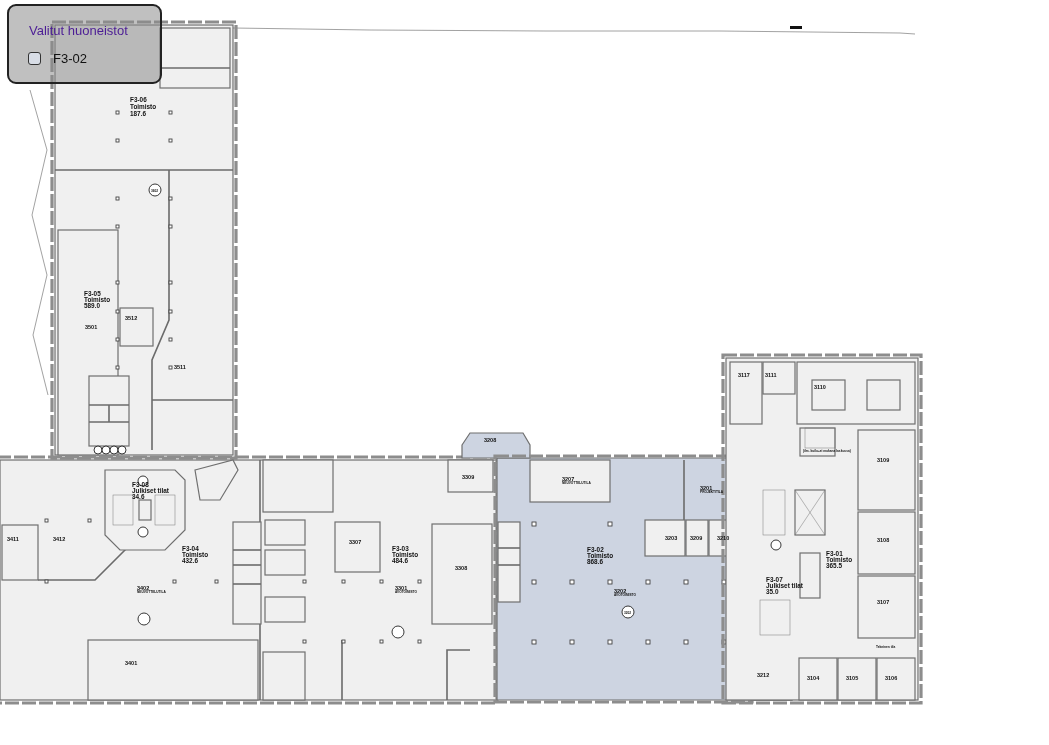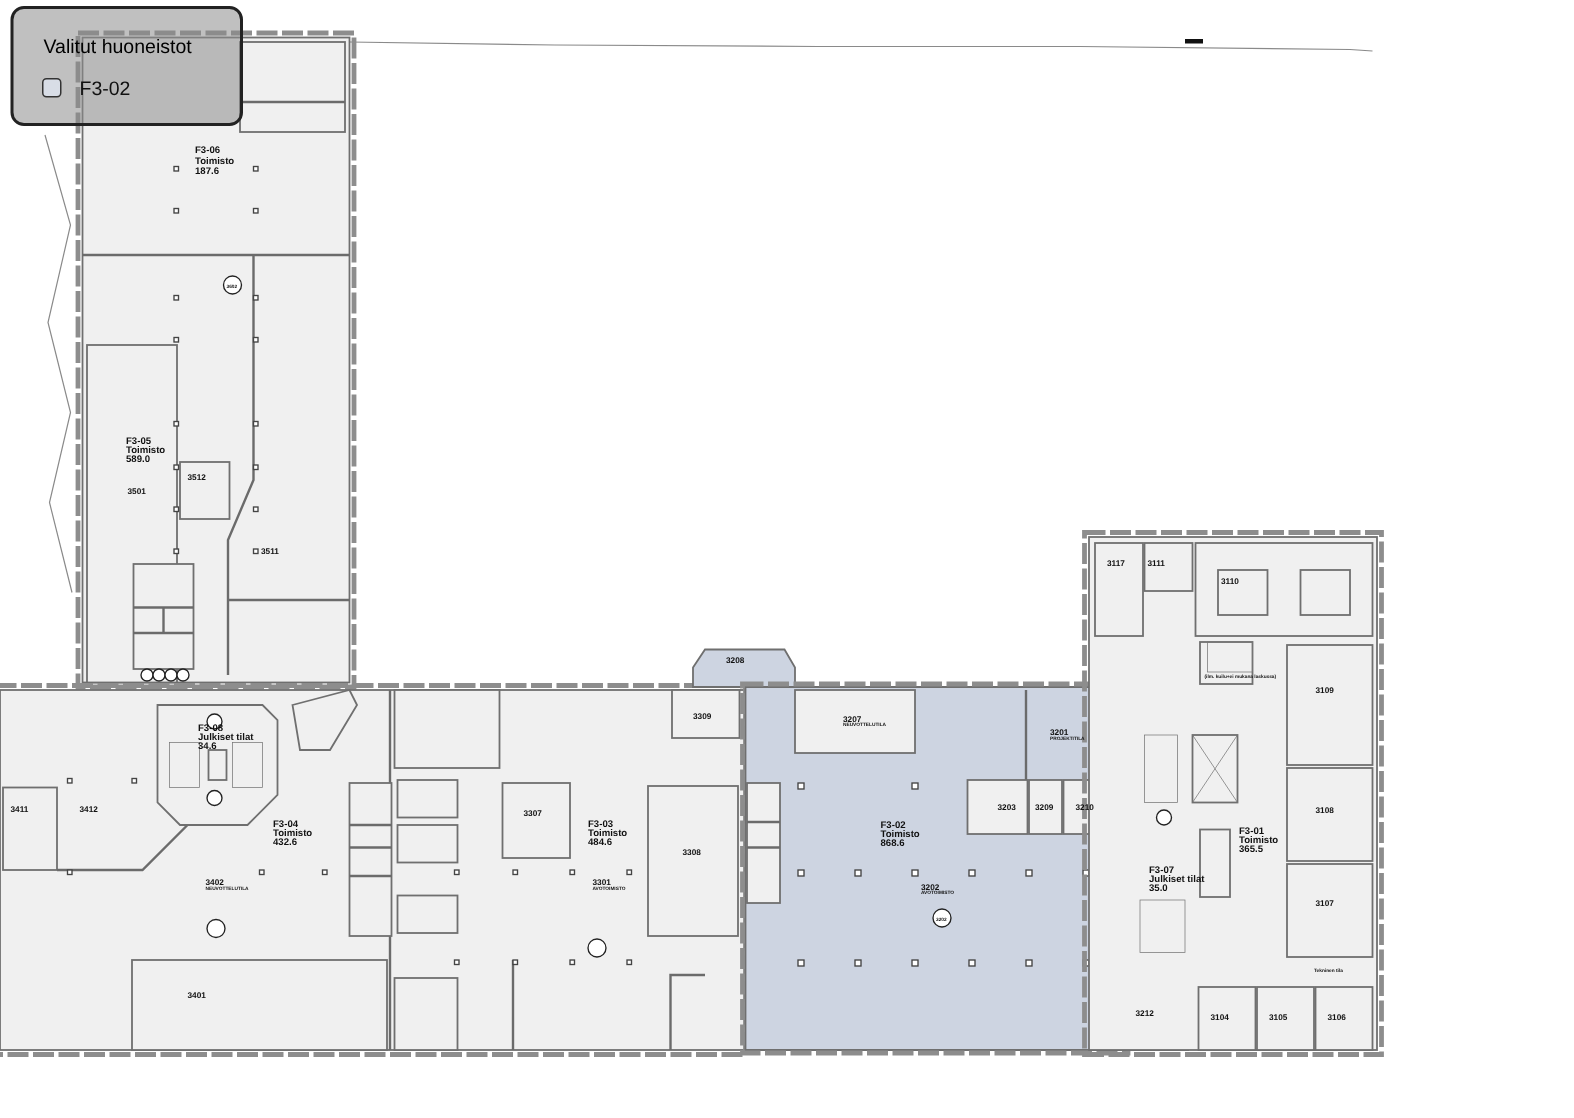--- a/index.html
+++ b/index.html
@@ -12,21 +12,21 @@
   .room { fill:#f0f0f0; stroke:#6f6f6f; stroke-width:1.2; }
   .sel { fill:#cdd4e1; stroke:#6f6f6f; stroke-width:1.2; }
   .col { fill:#ffffff; stroke:#444; stroke-width:0.9; }
   .lbl { font-family:"Liberation Sans", sans-serif; font-size:5.5px; font-weight:bold; fill:#111; }
   .lbls { font-family:"Liberation Sans", sans-serif; font-size:3.2px; font-weight:bold; fill:#111; }
   .unit { font-family:"Liberation Sans", sans-serif; font-size:6.4px; font-weight:bold; fill:#111; }
   .mark { fill:#fff; stroke:#222; stroke-width:0.9; }
   .stair { fill:none; stroke:#777; stroke-width:0.5; }
   .panel { position:absolute; left:7px; top:4px; width:155px; height:80px; box-sizing:border-box;
            background:rgba(140,140,140,0.55); border:2px solid #222; border-radius:9px; }
-  .panel-title { position:absolute; left:20px; top:17px; font-size:13px; color:#000000; }
+  .panel-title { position:absolute; left:20px; top:17px; font-size:13px; color:#4c1d95; }
   .panel-item { position:absolute; left:19px; top:45px; display:flex; align-items:center; cursor:pointer; }
   .cb { width:13px; height:13px; border:1.6px solid #333; border-radius:3px; background:#d8dde6; box-sizing:border-box; }
   .cb-label { margin-left:12px; font-size:13px; color:#111; }
 </style>
 </head>
 <body>
 
 <svg id="plan" viewBox="0 0 1049 745" xmlns="http://www.w3.org/2000/svg">
 
   <polyline class="thin" points="233,28 370,30 545,31 720,31 900,33 915,34"></polyline>

